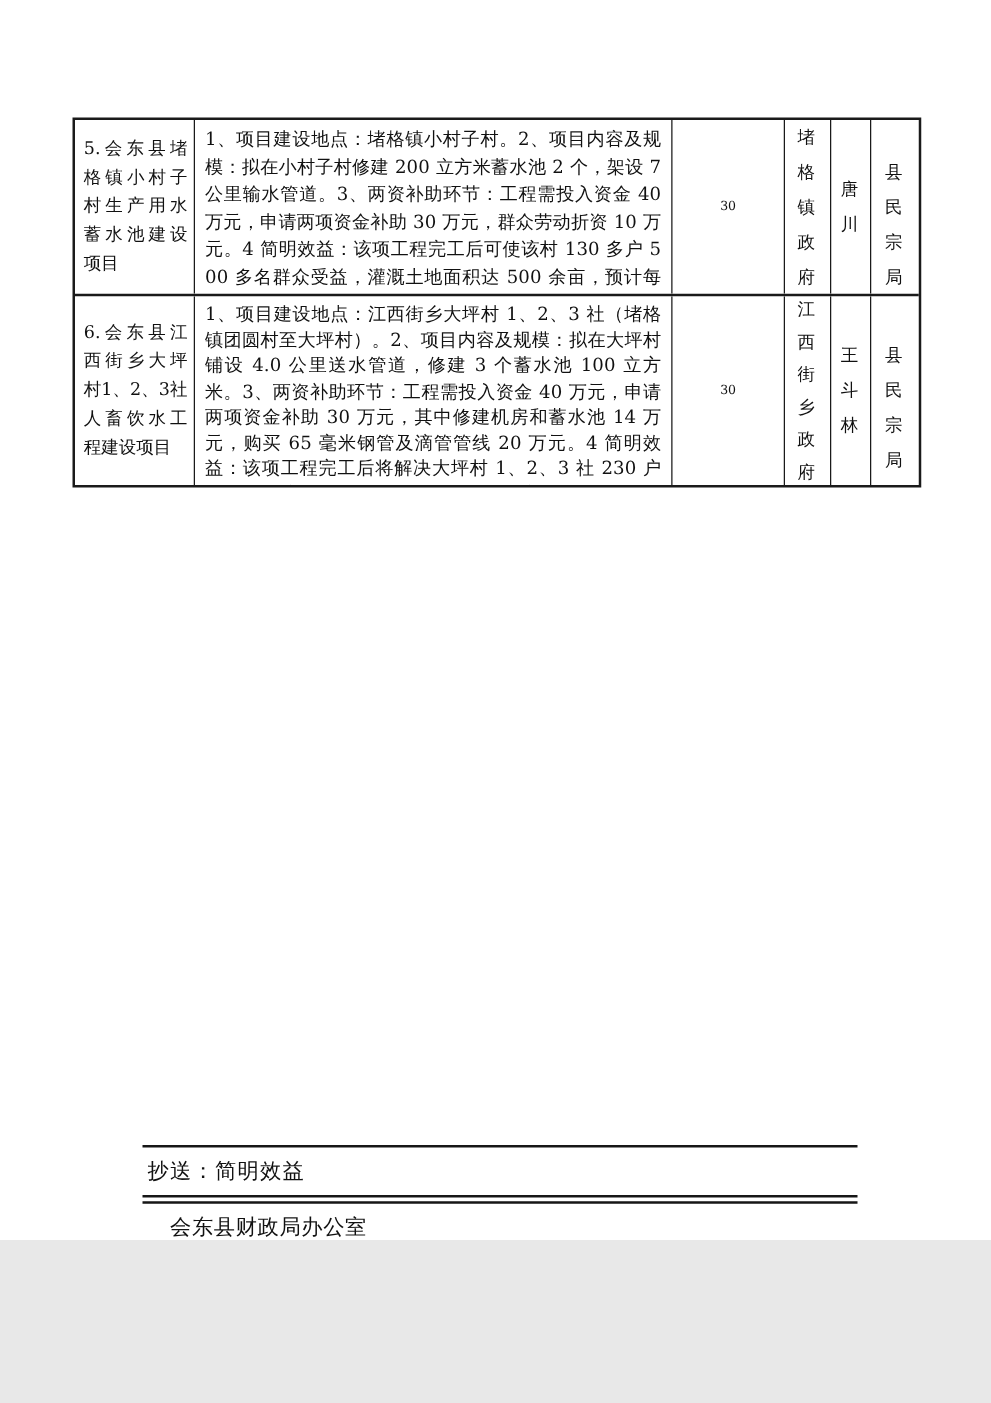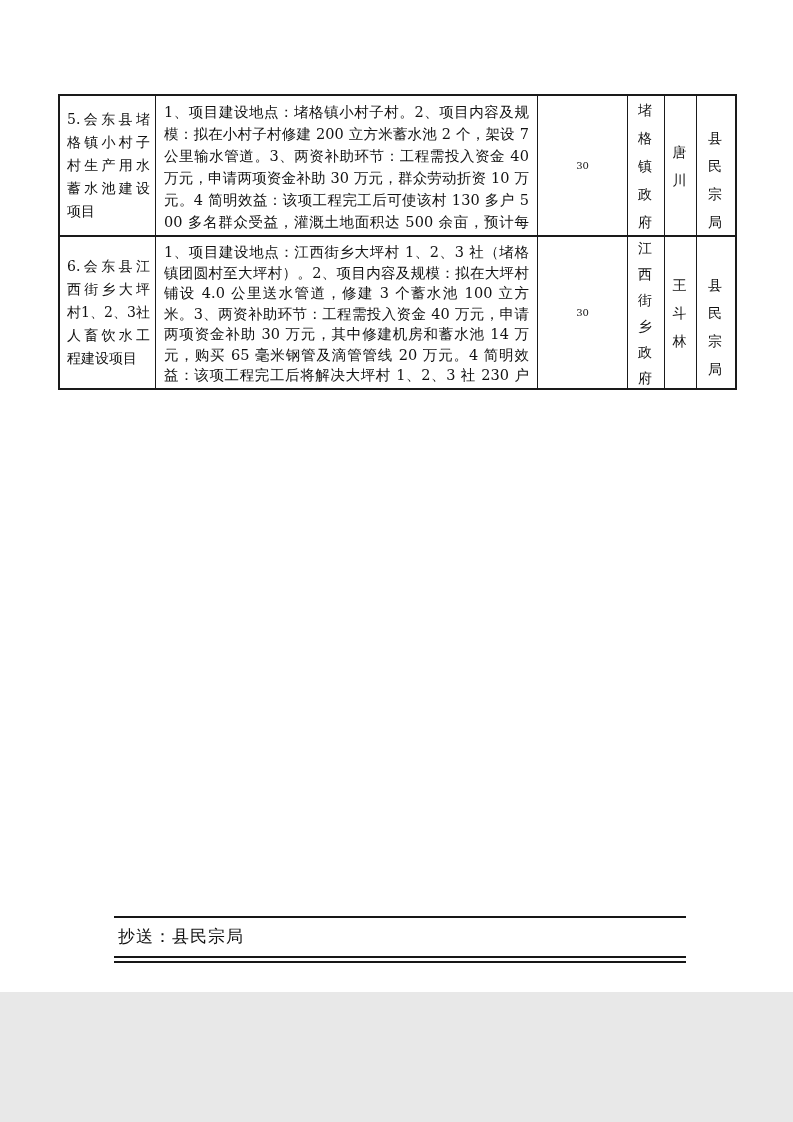--- a/index.html
+++ b/index.html
@@ -147,24 +147,25 @@
       </div>
       <div class="cell c-dept last">
         <div class="vtext">县民宗局</div>
       </div>
     </div>
 
   </div>
 
   <div class="rule rule-top"></div>
 
-  <div class="cc-line">抄送：县民宗局</div>
+  <div class="cc-line">抄送：简明效益</div>
 
   <div class="rule rule-double"></div>
 
   <div class="issuer-row">
+    <span class="issuer">会东县财政局办公室</span>
   </div>
 
   <div class="rule rule-bottom"></div>
 
   <div class="page-num">－ 4 －</div>
 
 </div>
 
 </body></html>

